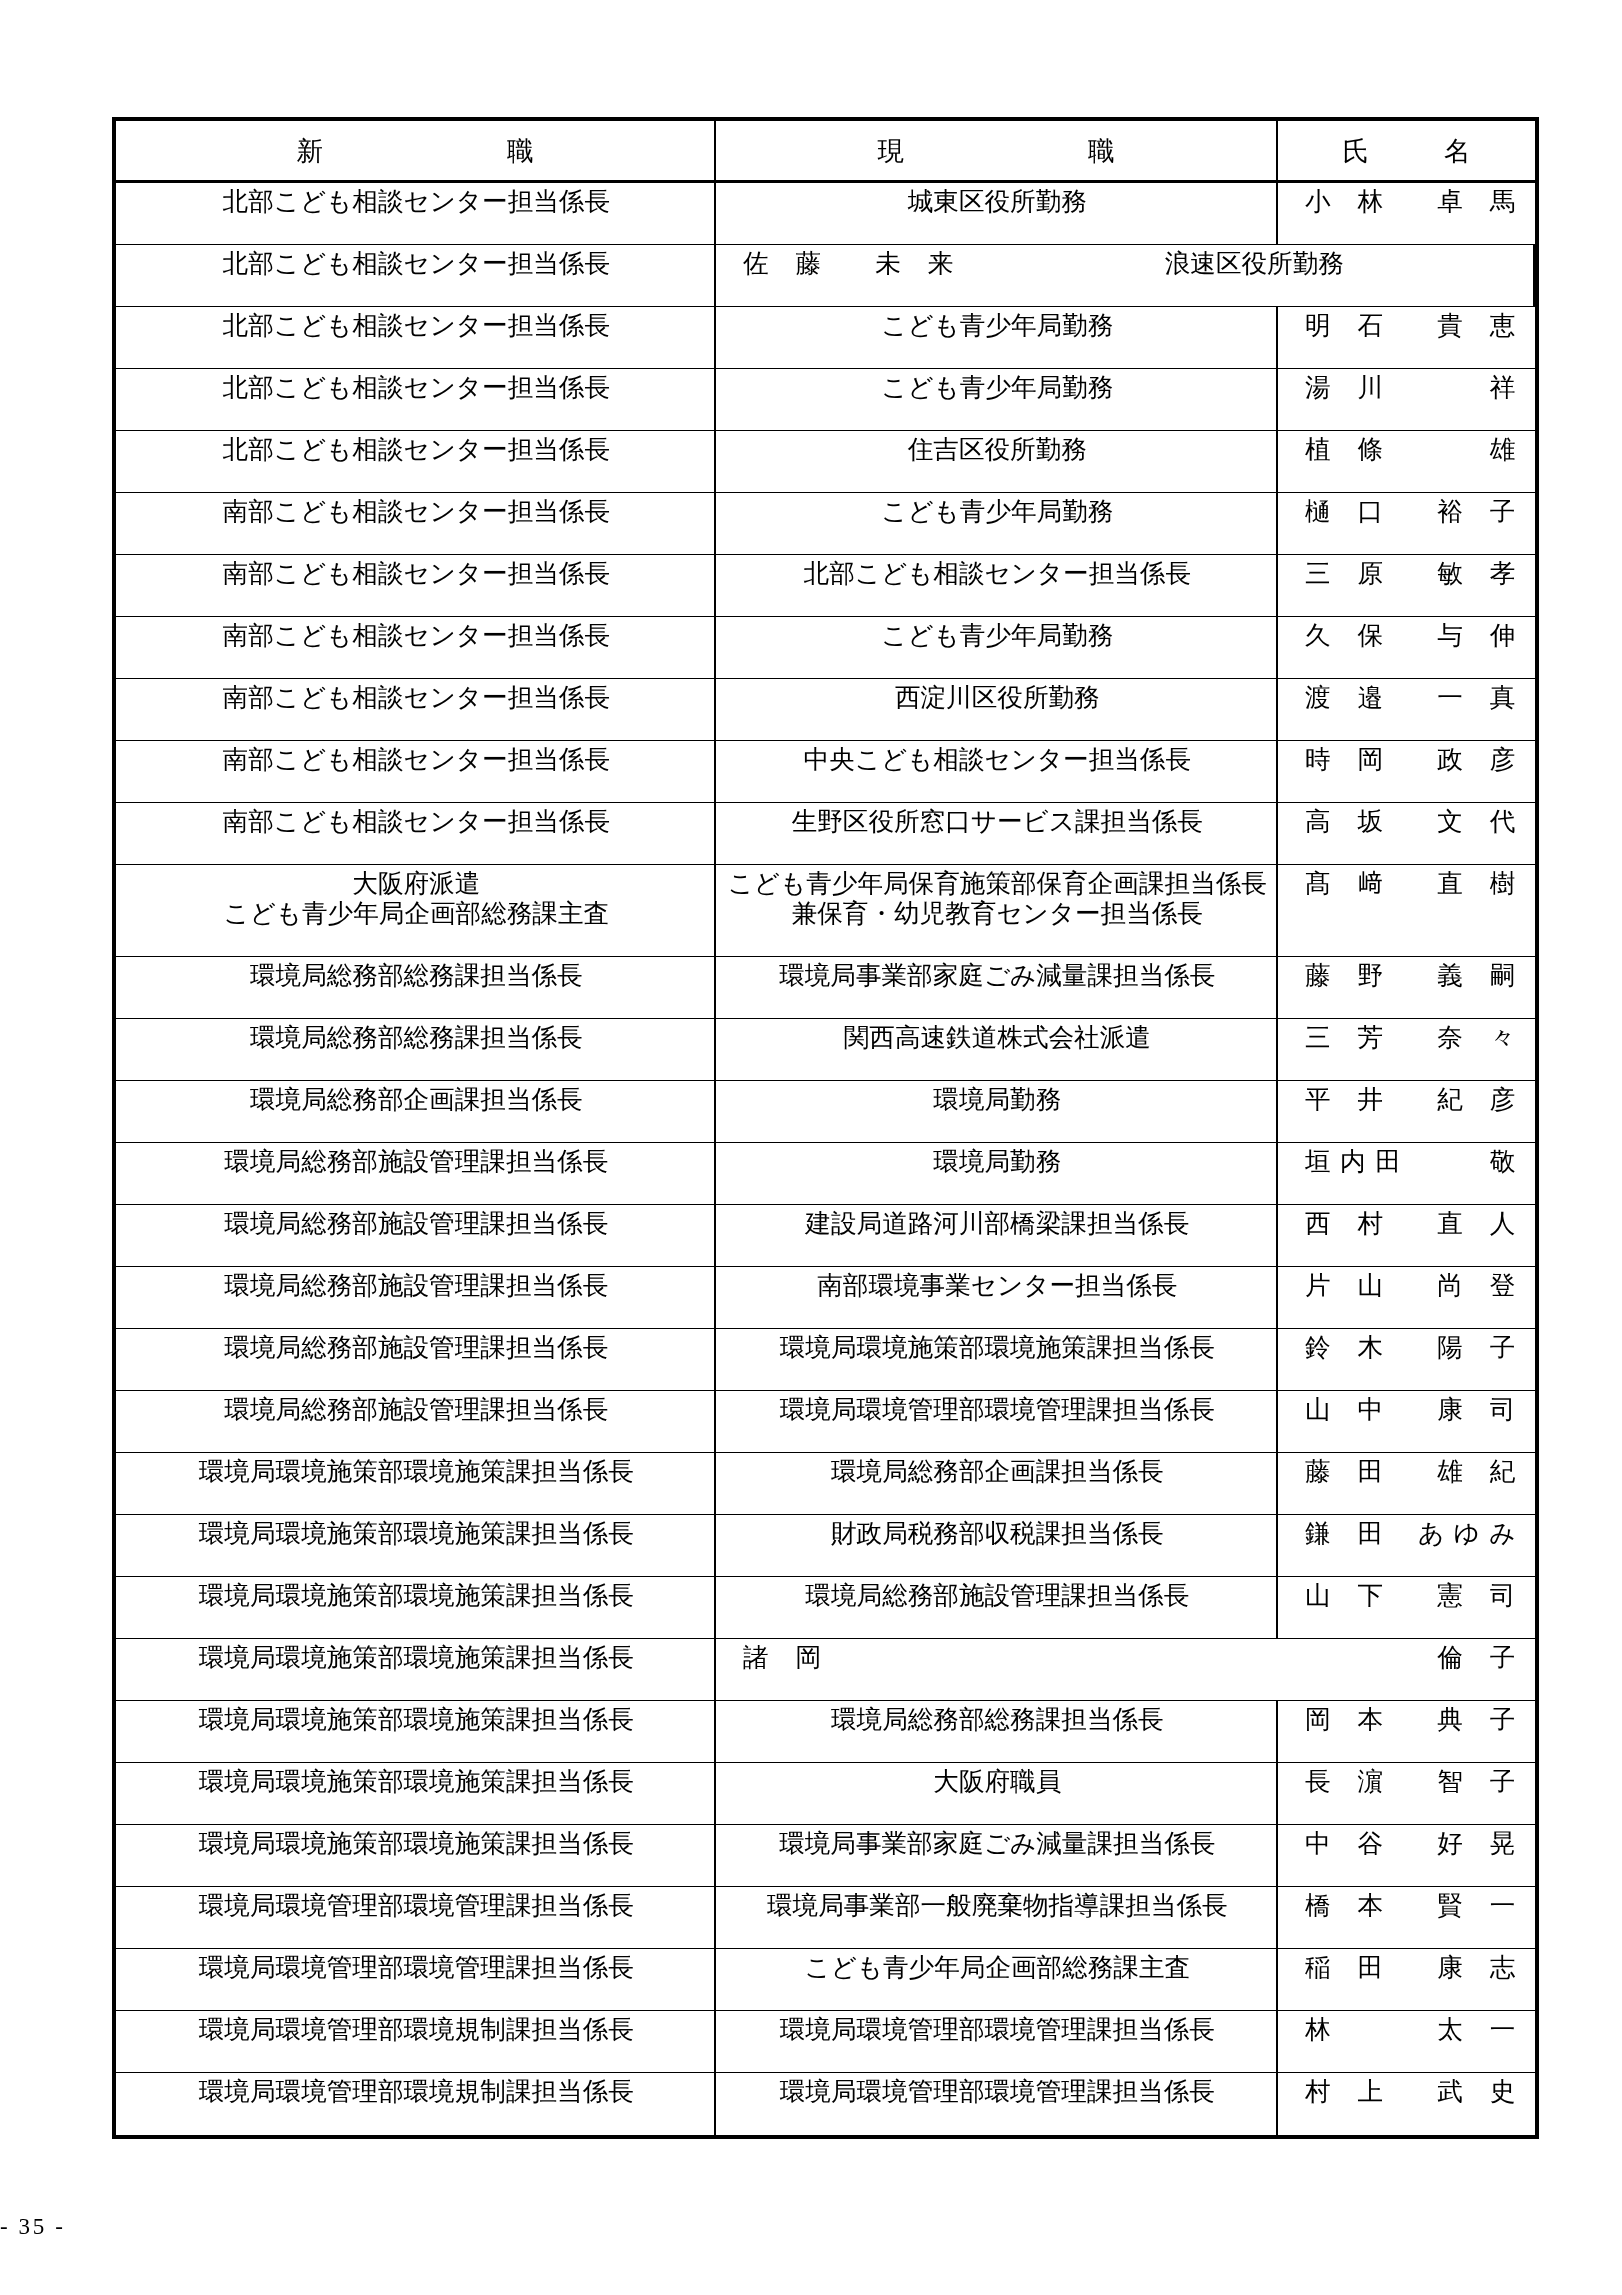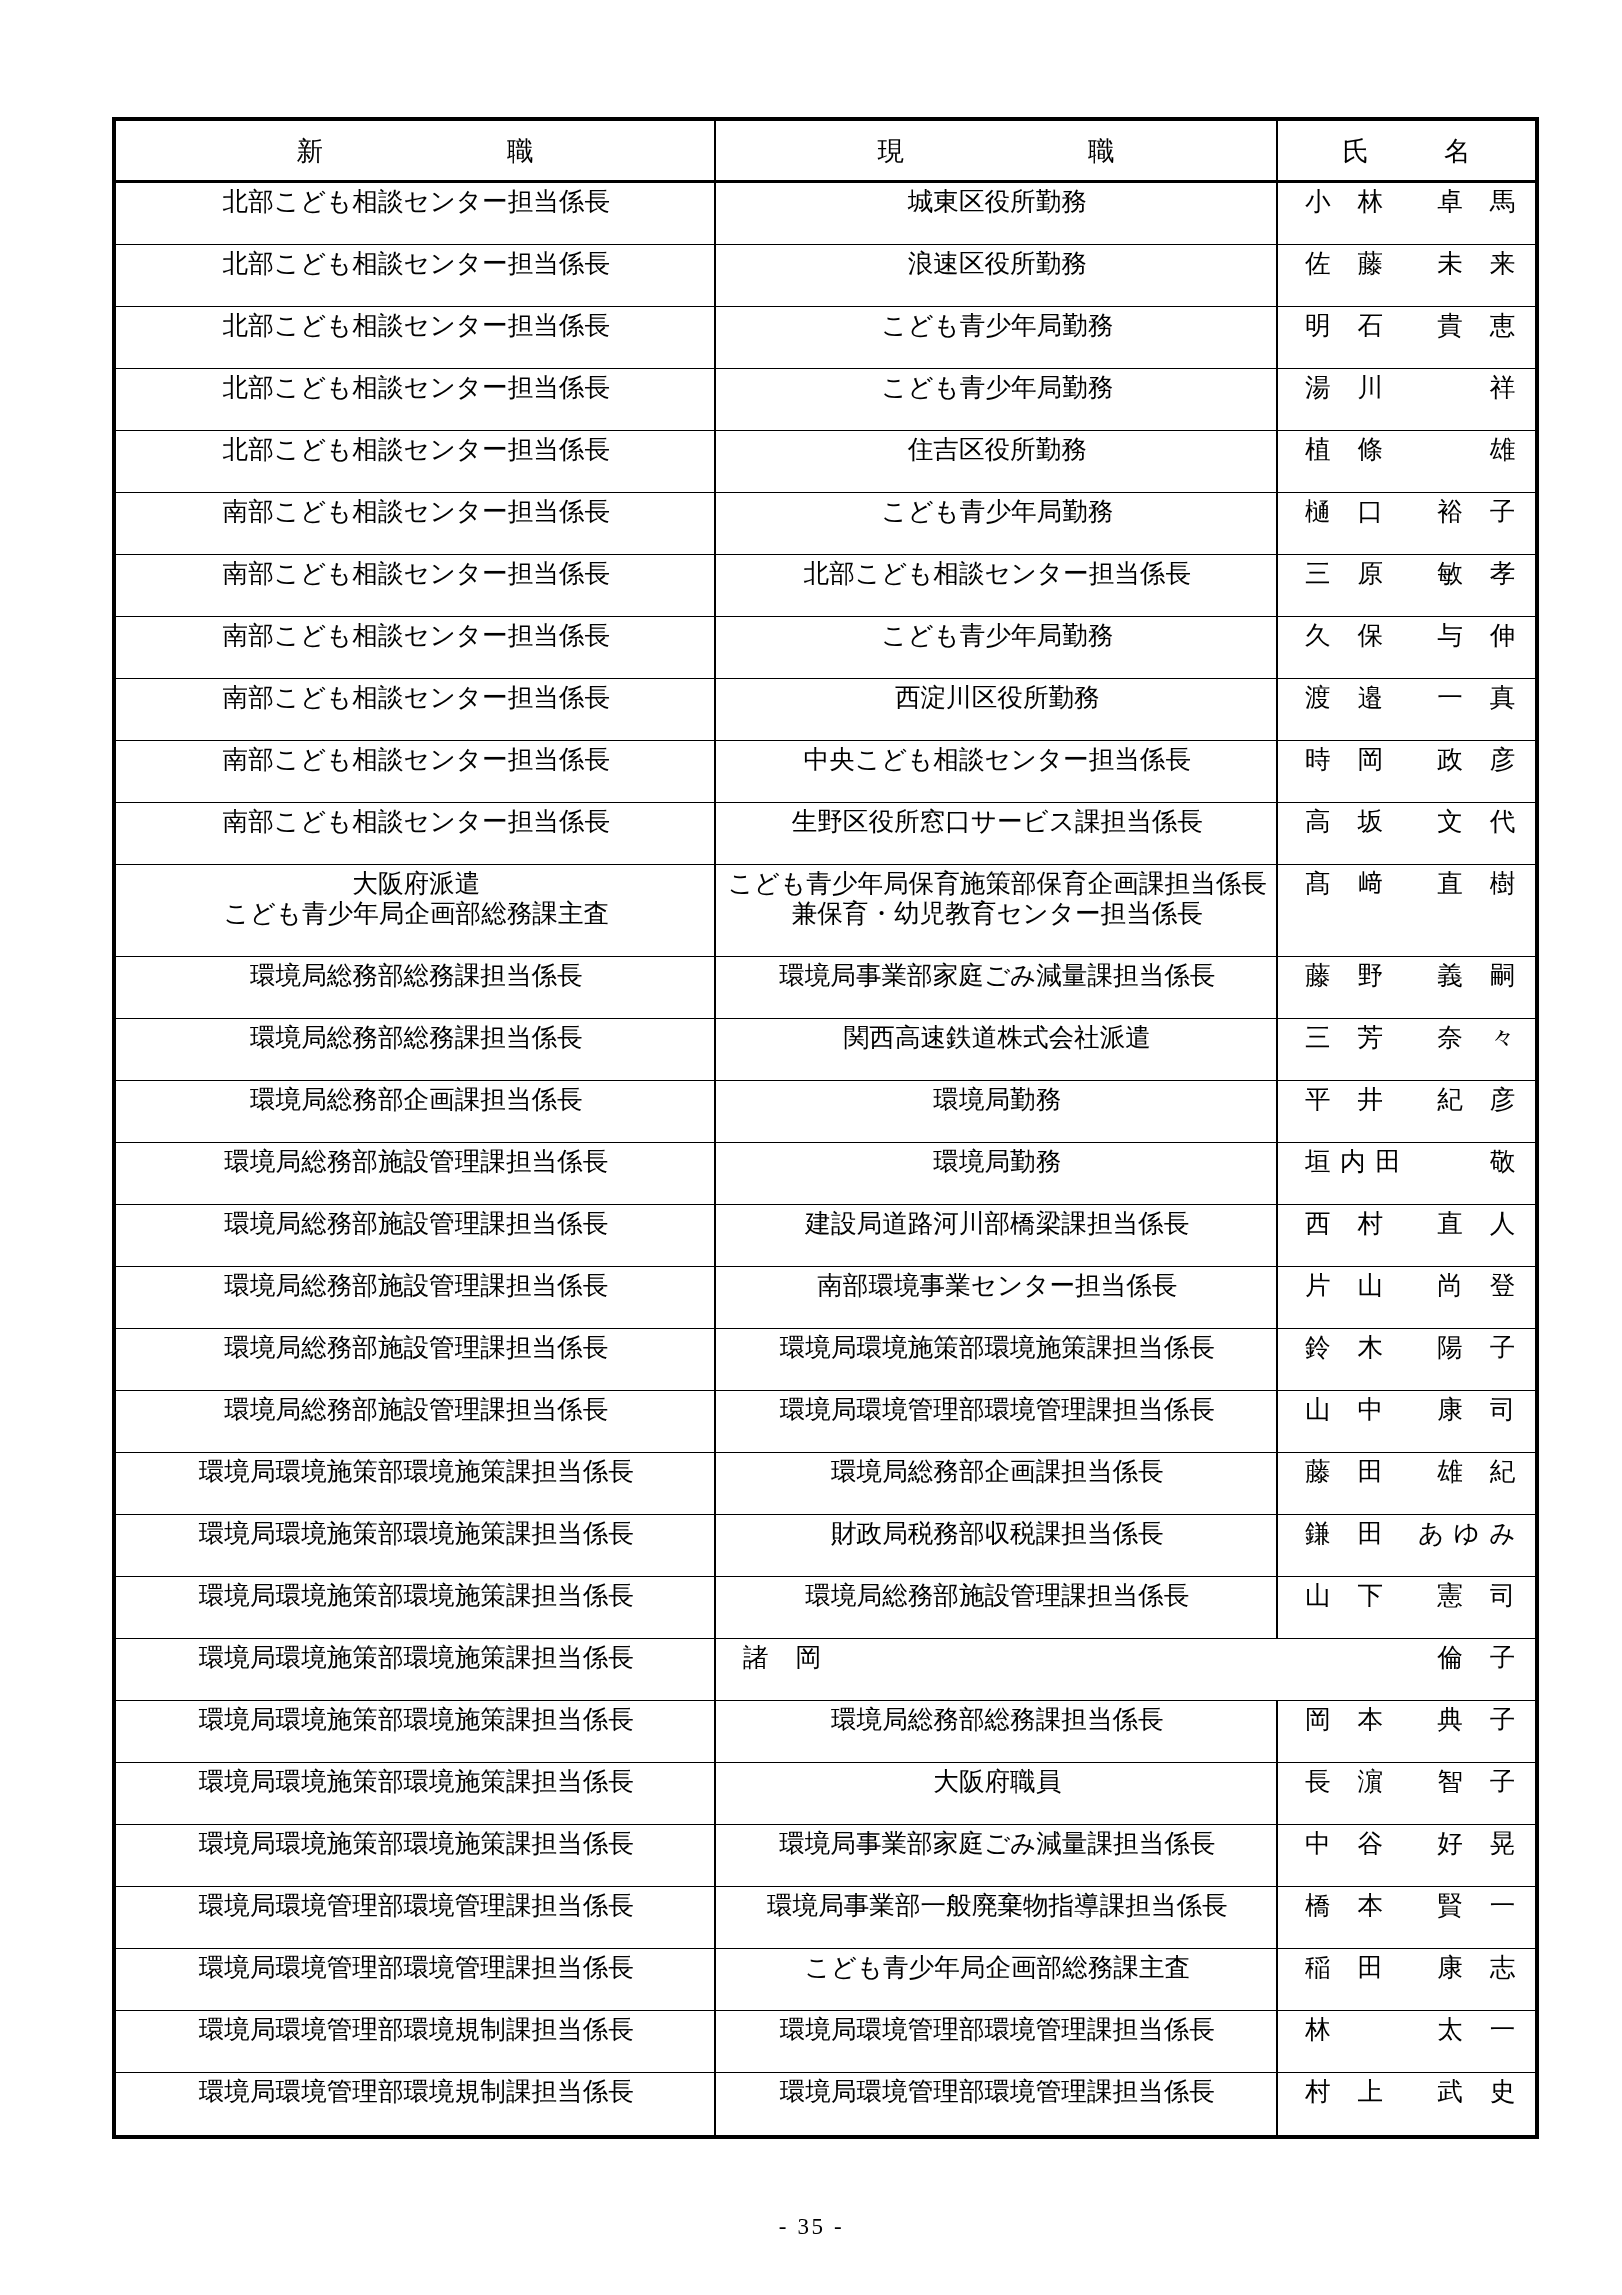--- a/index.html
+++ b/index.html
@@ -60,21 +60,21 @@
     display:flex;
     align-items:center;
     justify-content:center;
     font-size:26.5px;
   }
   .hgap-wide{gap:184px;}
   .hgap-narrow{gap:75px;}
   .pagenum{
     position:absolute;
     left:0;top:2214px;width:1623px;
-    text-align:center;
+    text-align:left;
     font-size:23px;
     letter-spacing:2.6px;
   }
 </style>
 </head>
 <body>
 
 <div class="page">
 
   <div class="jtable">
@@ -104,27 +104,27 @@
           </div>
           <div class="cell c3 namecell">
             <span class="np2">小林</span>
             <span class="np2">卓馬</span>
           </div>
         </div>
         <div class="trow">
           <div class="cell c1 postcell">
             <div>北部こども相談センター担当係長</div>
           </div>
-          <div class="cell c2 postcell">
-            <div>浪速区役所勤務</div>
-          </div>
           <div class="cell c3 namecell">
             <span class="np2">佐藤</span>
             <span class="np2">未来</span>
           </div>
+          <div class="cell c2 postcell">
+            <div>浪速区役所勤務</div>
+          </div>
         </div>
         <div class="trow">
           <div class="cell c1 postcell">
             <div>北部こども相談センター担当係長</div>
           </div>
           <div class="cell c2 postcell">
             <div>こども青少年局勤務</div>
           </div>
           <div class="cell c3 namecell">
             <span class="np2">明石</span>

